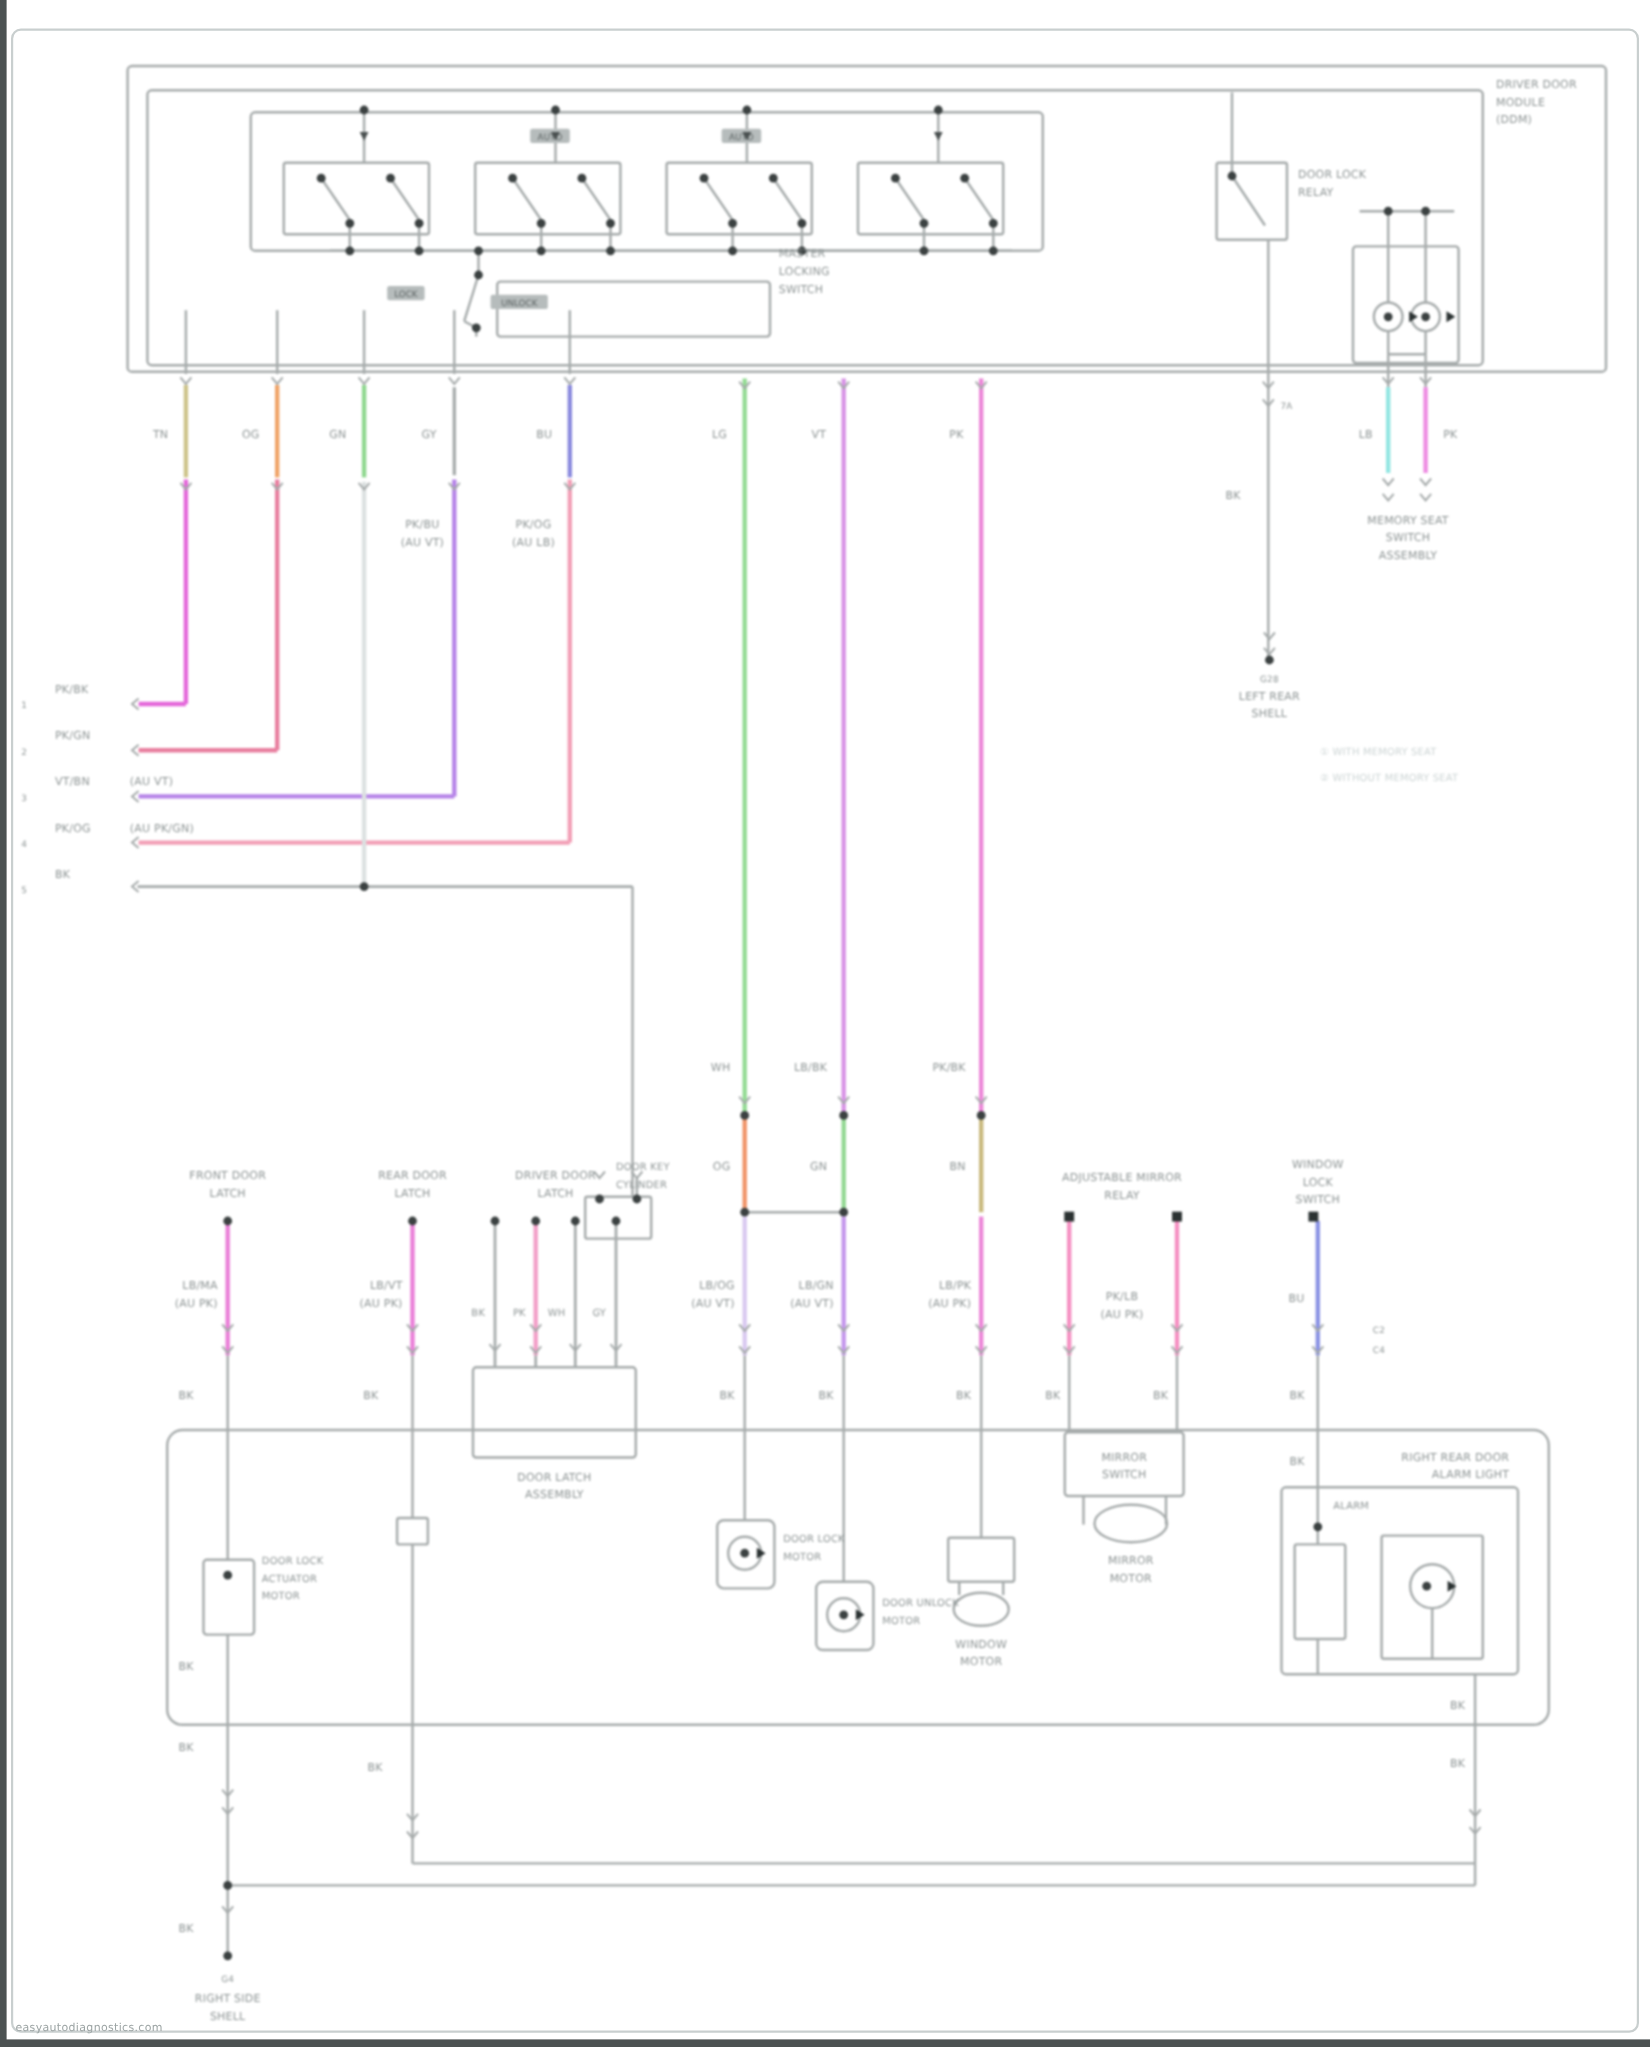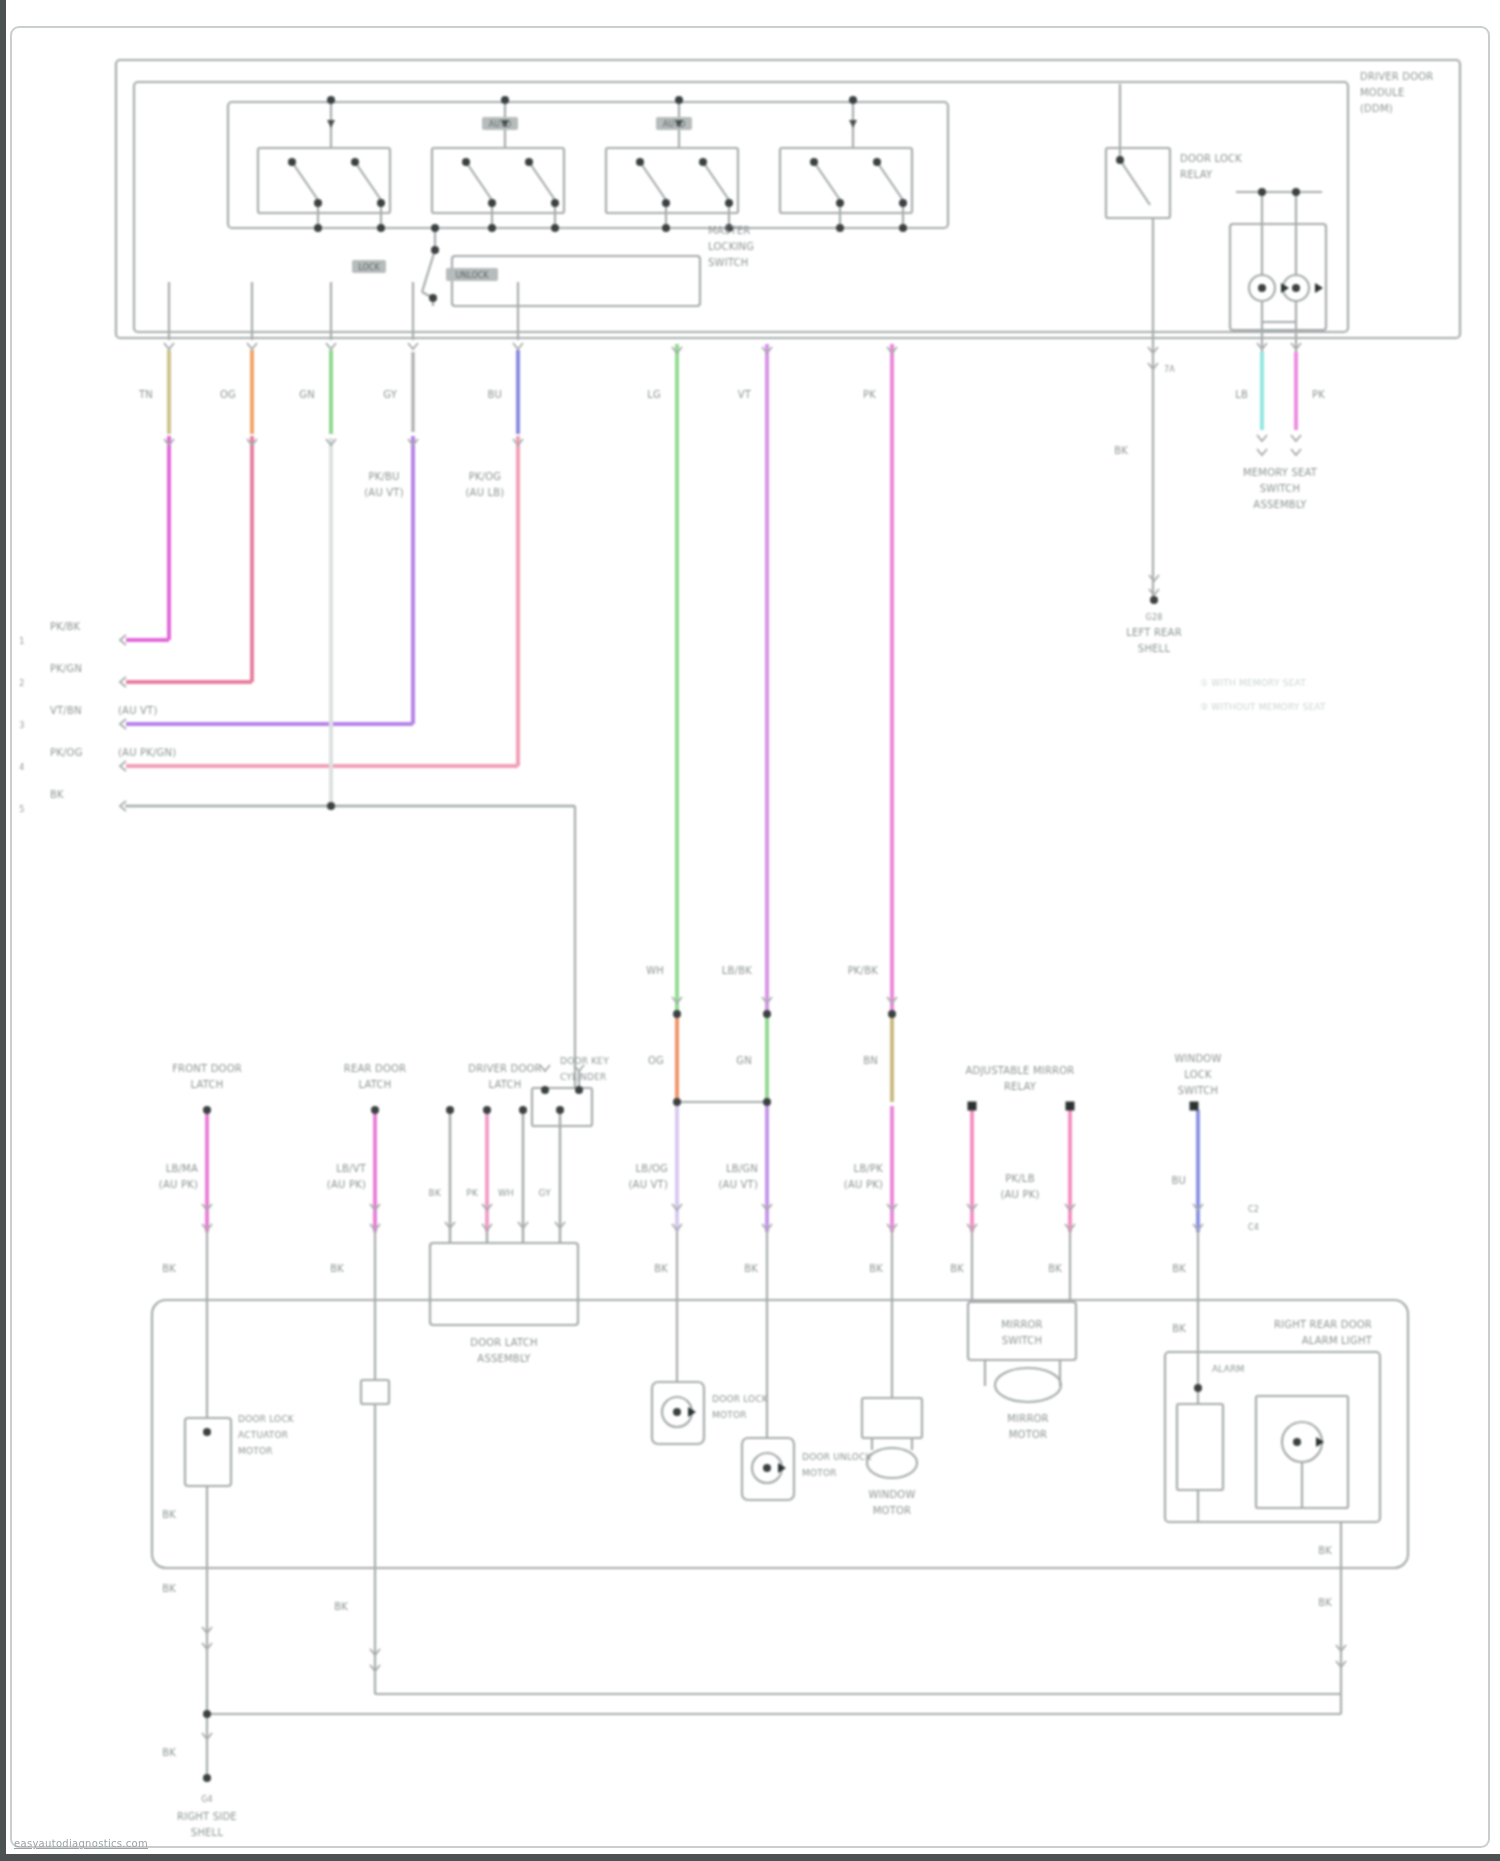--- a/index.html
+++ b/index.html
@@ -2,21 +2,21 @@
 <html><head>
 <meta charset="utf-8">
 <style>
   html,body{margin:0;padding:0;background:#ffffff;}
   body{width:1500px;height:1861px;position:relative;font-family:"DejaVu Sans","Liberation Sans",sans-serif;overflow:hidden;}
   .page-edge-left{position:absolute;left:0;top:0;width:6px;height:1861px;background:#4c5252;}
   .page-edge-bottom{position:absolute;left:0;top:1854px;width:1500px;height:7px;background:#4c5252;}
   .page-frame{position:absolute;left:10px;top:26px;width:1476px;height:1818px;border:2px solid #c9cfcf;border-radius:9px;}
   .diagram-wrap{position:absolute;left:0;top:0;width:1500px;height:1861px;filter:blur(1.05px);}
   svg text{font-family:"DejaVu Sans","Liberation Sans",sans-serif;}
-  .footer{position:absolute;left:14px;top:1838px;font-size:10px;color:#9ca4a4;filter:blur(0.6px);letter-spacing:0.3px;text-decoration:underline;}
+  .footer{position:absolute;left:14px;top:1838px;font-size:10px;color:#9ca4a4;filter:blur(0.6px);letter-spacing:0.3px;}
 </style>
 </head>
 <body>
 
 <div class="page-edge-left"></div>
 <div class="page-edge-bottom"></div>
 <div class="page-frame"></div>
 
 <div class="diagram-wrap">
   <svg id="diagram-svg" width="1500" height="1861" viewBox="0 0 1500 1861" xmlns="http://www.w3.org/2000/svg">

